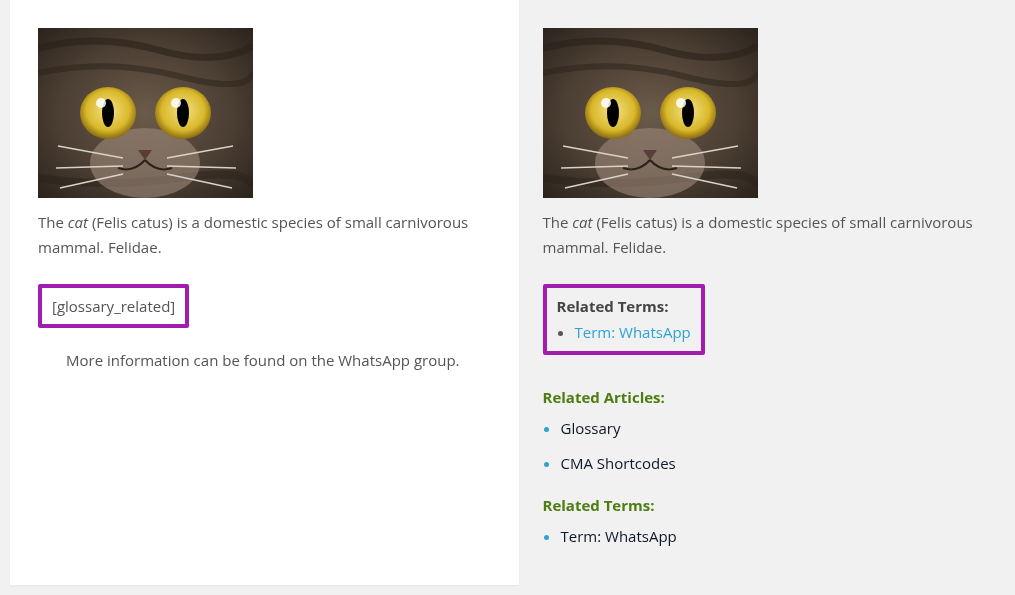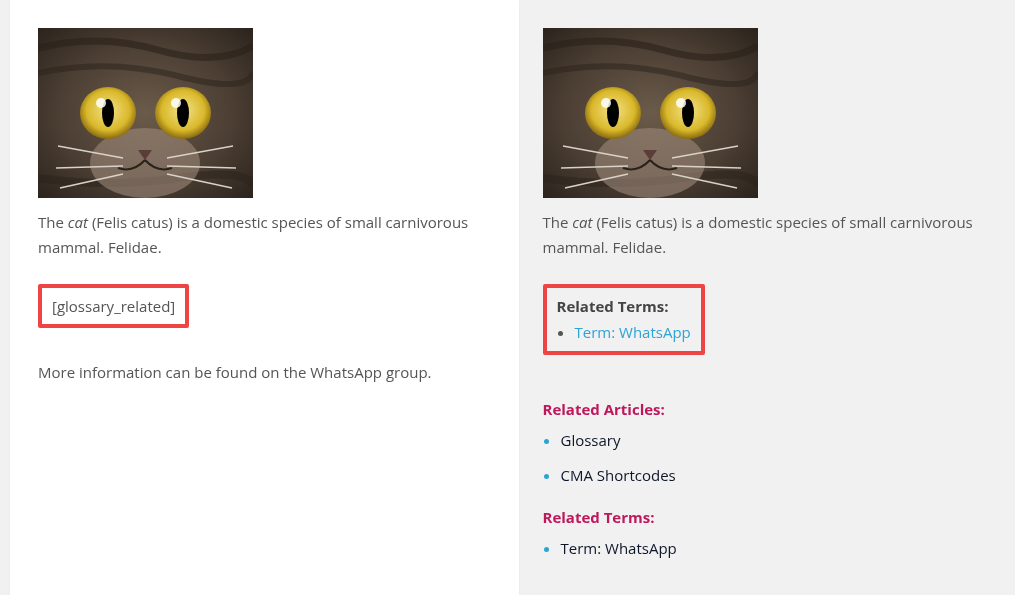--- a/index.html
+++ b/index.html
@@ -17,32 +17,32 @@
   .panel { flex: 1; padding: 28px 28px 18px 28px; }
   .panel.left { background: #fff; box-shadow: 0 1px 2px rgba(0,0,0,0.05); }
   .panel.right { padding-left: 0; padding-right: 10px; }
   .cat-img {
     width: 215px; height: 170px; display: block; margin-bottom: 12px;
     background: #5a4a3f;
   }
   .desc { margin-bottom: 24px; }
   .desc em { font-style: italic; }
   .highlight-box {
-    border: 4px solid #ef4444;
+    border: 4px solid #a21caf;
     display: inline-block;
     padding: 6px 10px;
-    margin-bottom: 32px;
+    margin-bottom: 20px;
     border-radius: 2px;
   }
   .highlight-box .rt-heading { font-weight: 700; color: #444; margin-bottom: 2px; }
   .highlight-box ul { list-style: disc; padding-left: 18px; }
   .highlight-box a,
   .right a.link { color: #2ea3d6; text-decoration: none; }
-  .info-line { margin-bottom: 18px; }
-  .section-heading { font-weight: 700; color: #be185d; margin-top: 10px; margin-bottom: 6px; }
+  .info-line { margin-bottom: 18px; margin-left: 28px; }
+  .section-heading { font-weight: 700; color: #4d7c0f; margin-top: 10px; margin-bottom: 6px; }
   .right ul.list {
     list-style: disc;
     padding-left: 18px;
     color: #2ea3d6;
     margin-bottom: 18px;
   }
   .right ul.list li { margin-bottom: 10px; }
   .right ul.list li a { color: #0f172a; }
   .whatsapp-inline {
     display: inline-flex; align-items: center;

